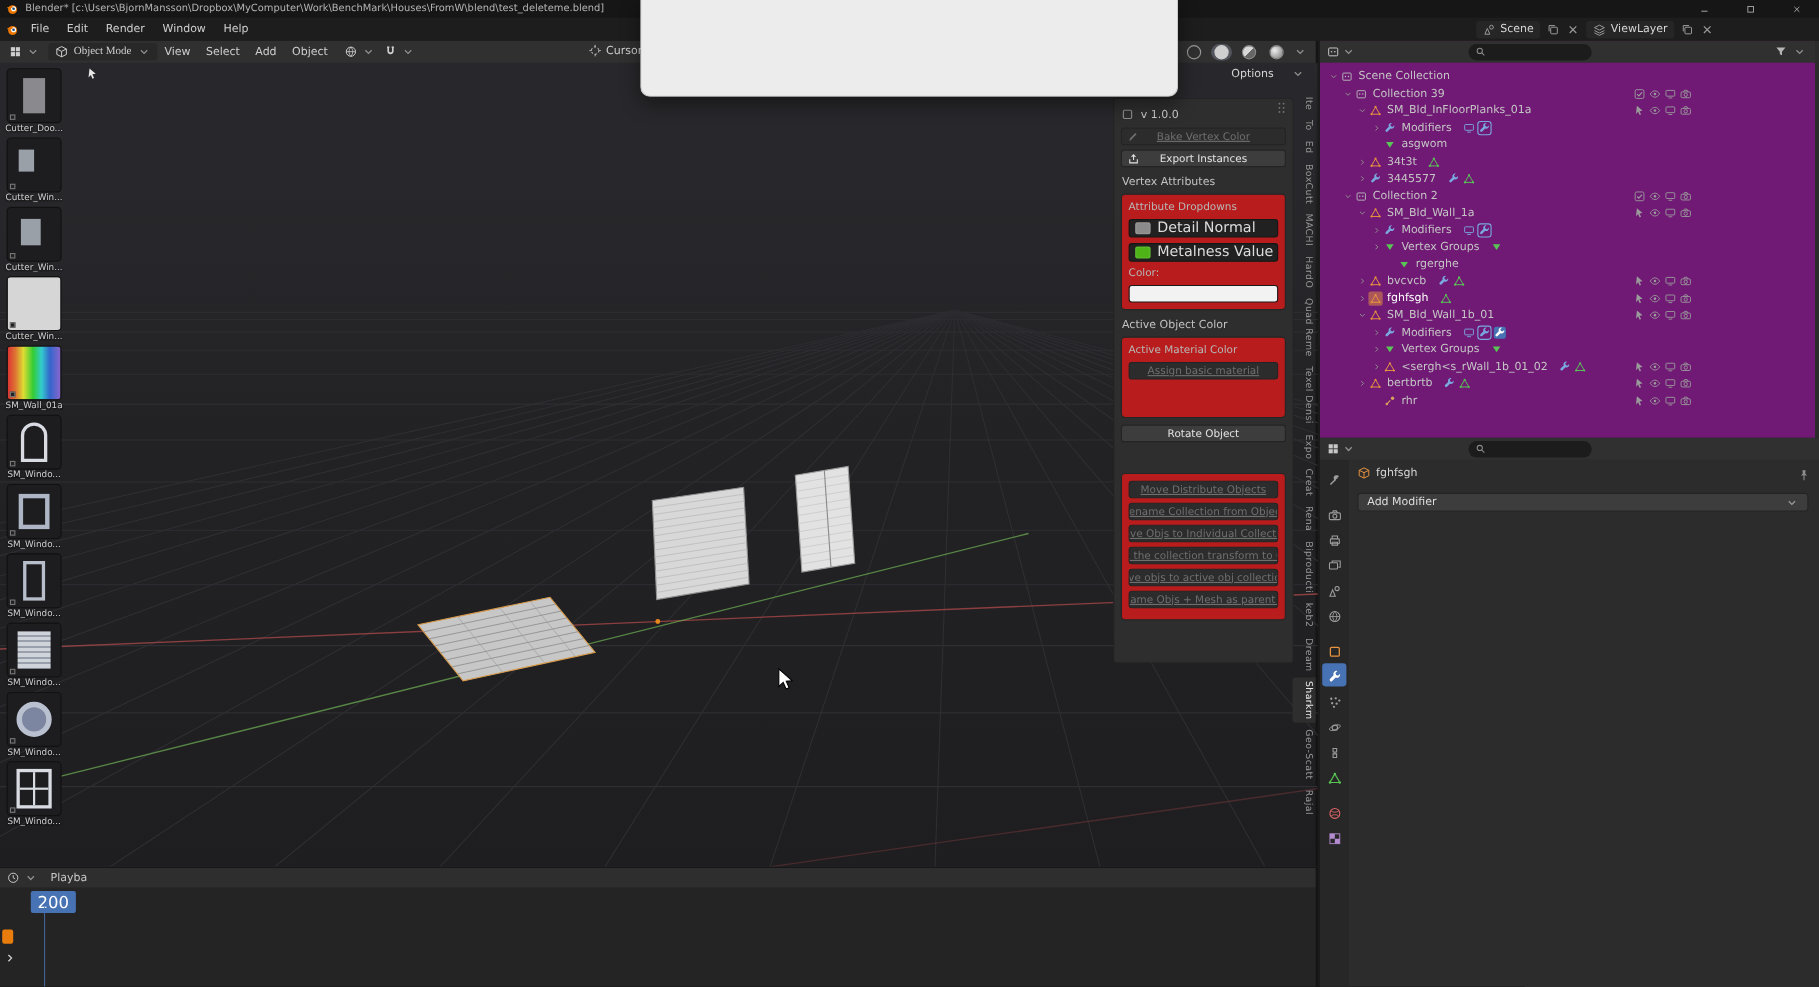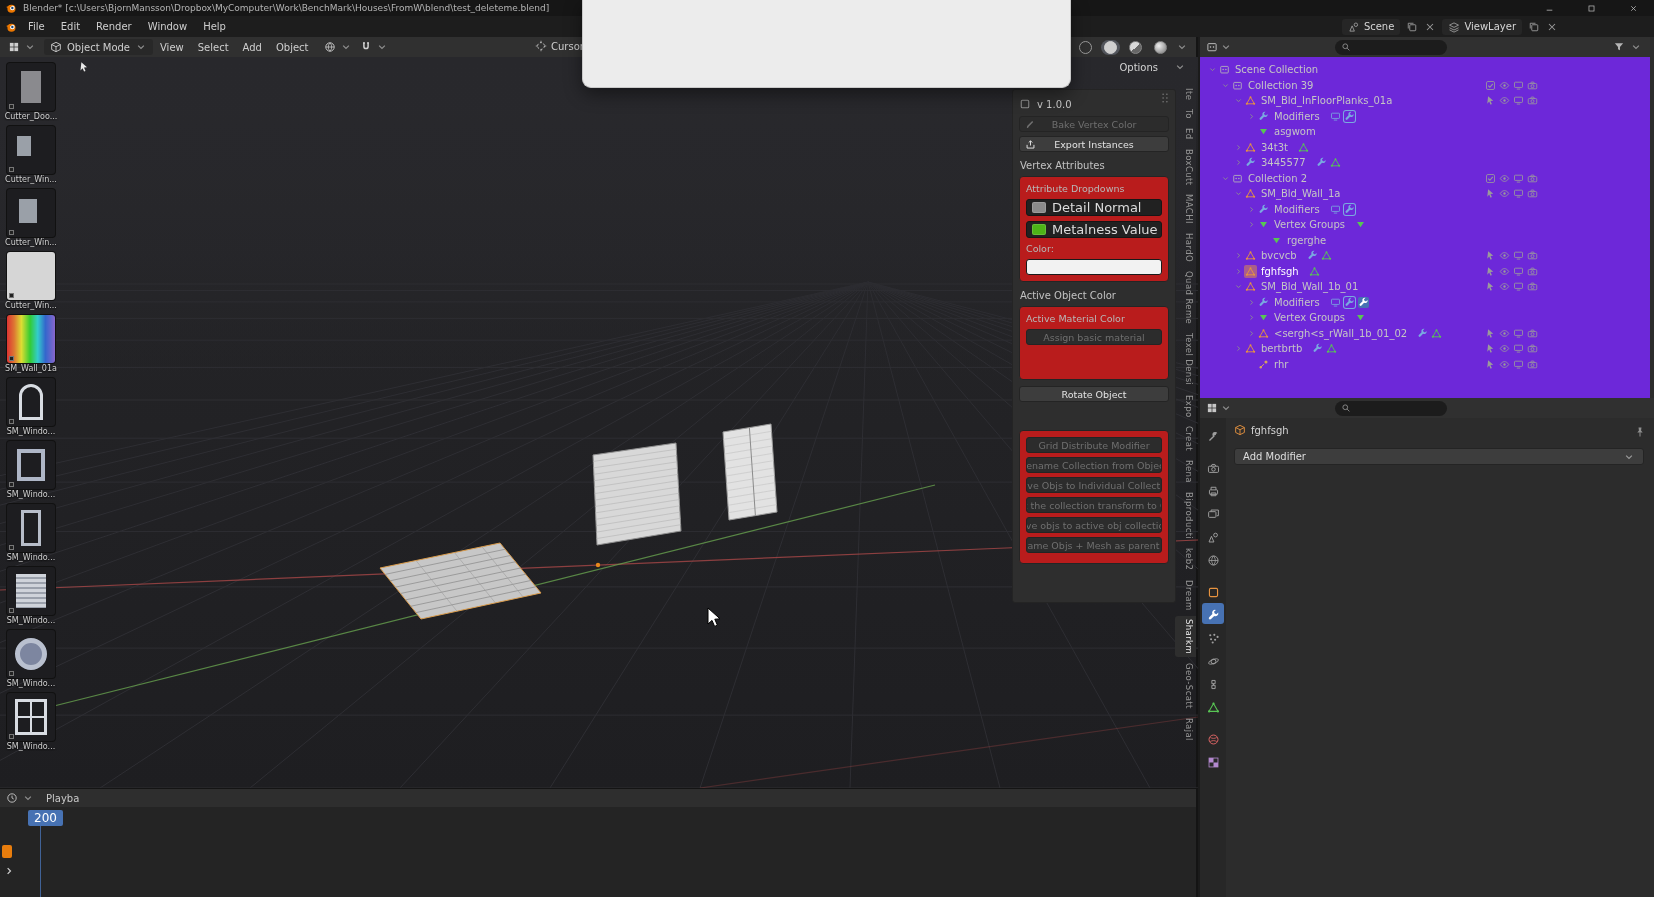--- a/index.html
+++ b/index.html
@@ -32,21 +32,21 @@
 .wtab{padding:0 10px;font-size:10px;color:#9b9b9b;display:flex;align-items:center;border-radius:5px 5px 0 0;white-space:nowrap;}
 .wtab.active{background:#383838;color:#e6e6e6;}
 .tb-right{display:flex;align-items:center;margin-left:auto;margin-right:96px;gap:6px;font-size:10px;}
 .pill{display:flex;align-items:center;gap:4px;background:#262626;border-radius:3px;padding:2px 6px;color:#d6d6d6;}
 .tbic{width:11px;height:11px;color:#9b9b9b;}
 
 
 .viewport{position:absolute;left:0;top:37px;width:1198px;height:751px;border-right:2px solid #141414;background:linear-gradient(#2a2a2e 0%,#232326 40%,#1e1e21 100%);}
 .vp-header{position:absolute;left:0;top:0;right:0;height:20px;background:#303030;display:flex;align-items:center;font-size:10px;color:#cfcfcf;z-index:5;}
 .vph-item{display:flex;align-items:center;gap:4px;margin-left:8px;}
-.vph-pill{background:#282828;border-radius:3px;padding:2px 6px;display:flex;gap:5px;align-items:flex-end;}
+.vph-pill{background:#282828;border-radius:3px;padding:2px 6px;display:flex;gap:5px;align-items:flex-start;font-family:Liberation Serif, serif;}
 .vpmenu{padding:0 7px;height:20px;display:flex;align-items:center;}
 .vph-right{margin-left:auto;display:flex;align-items:center;gap:6px;margin-right:8px;}
 .cursor-widget{position:absolute;left:535px;top:3px;display:flex;gap:4px;align-items:center;color:#cfcfcf;}
 .vp-options{position:absolute;right:10px;top:24px;display:flex;gap:16px;align-items:center;font-size:10px;color:#d4d4d4;z-index:6;}
 .shade{width:13px;height:13px;border-radius:50%;border:1.5px solid #9a9a9a;flex:none;}
 .shade.wire{background:transparent;}
 .shade.solid{background:#cfcfcf;border-color:#cfcfcf;}
 .shade.material{background:linear-gradient(135deg,#d8d8d8 50%,#666 50%);border-color:#888;}
 .shade.renderp{background:radial-gradient(circle at 35% 35%,#eee,#777);border-color:#888;}
 .shade-wrap{display:flex;align-items:center;padding:1px 3px;border-radius:9px;}
@@ -73,41 +73,41 @@
 .k-window-round{left:8px;top:8px;width:32px;height:32px;border:5px solid #b9c0cf;border-radius:50%;background:#7d86a0;}
 .k-window-grid{left:8px;top:6px;width:32px;height:36px;border:3px solid #d8dce2;}
 .k-window-grid::before{content:"";position:absolute;left:50%;top:0;bottom:0;width:2px;background:#d8dce2;margin-left:-1px;}
 .k-window-grid::after{content:"";position:absolute;top:50%;left:0;right:0;height:2px;background:#d8dce2;margin-top:-1px;}
 
 
 .npanel{position:absolute;left:1012px;top:52px;width:164px;height:514px;background:#2e2e2e;border:1px solid #242424;border-radius:3px;padding:8px 6px;z-index:5;font-size:10px;}
 .drag-dots{position:absolute;right:4px;top:2px;width:10px;height:10px;color:#777;}
 .np-row{display:flex;gap:6px;align-items:center;color:#c9c9c9;margin-bottom:6px;}
 .np-btn{position:relative;display:flex;align-items:center;justify-content:center;gap:5px;width:100%;height:16px;border-radius:3px;border:1px solid #242424;background:#3d3d3d;color:#e3e3e3;font-size:9.5px;font-family:inherit;margin-bottom:4px;white-space:nowrap;overflow:hidden;}
-.np-btn.disabled{background:#2c2c2c;color:#6f6f6f;}
+.np-btn.disabled{background:#2c2c2c;color:#6f6f6f;text-decoration:underline;}
 .np-btn .bic{position:absolute;left:5px;width:11px;height:11px;}
 .np-heading{color:#c2c2c2;margin:8px 0 5px 1px;font-size:10px;}
 .np-box{background:#b91c1c;border:1px solid #252525;border-radius:4px;padding:6px;margin-bottom:6px;}
 .np-sub{color:#b8b8b8;margin-bottom:5px;font-size:9.5px;}
 .np-dd{display:flex;align-items:center;gap:6px;background:#212121;border:1px solid #161616;border-radius:3px;height:17px;padding:0 5px;margin-bottom:5px;color:#dcdcdc;}
 .np-dd .chev{margin-left:auto;color:#8f8f8f;}
 .sw{width:14px;height:11px;border-radius:2px;box-shadow:inset 0 0 0 1px rgba(255,255,255,.15);flex:none;}
 .ddl{font-size:13px;white-space:nowrap;}
 .np-color{height:16px;border-radius:3px;border:1px solid #1a1a1a;}
 .np-box-tall{height:74px;}
 .np-gap{height:24px;}
 
 
 .vtabs{position:absolute;right:0px;top:48px;width:21px;display:flex;flex-direction:column;gap:3px;z-index:4;}
 .vtab{writing-mode:vertical-rl;font-size:8.5px;color:#969696;padding:3px 2px;border-radius:3px 0 0 3px;letter-spacing:.4px;white-space:nowrap;}
 .vtab.active{background:#2e2e2e;color:#e8e8e8;}
 
 
 .right-col{position:absolute;left:1200px;top:37px;right:0;bottom:0;background:#2c2c2c;}
-.outliner{position:absolute;left:0;top:0;right:4px;height:464px;background:#6d28d9;border-bottom:2px solid #141414;}
+.outliner{position:absolute;left:0;top:0;right:4px;height:464px;background:#701a75;border-bottom:2px solid #141414;}
 .editor-header{position:absolute;left:0;top:0;right:0;height:20px;background:#303030;display:flex;align-items:center;z-index:3;}
 .eh-left{display:flex;align-items:center;gap:2px;margin-left:6px;color:#c7c7c7;}
 .searchbox{position:absolute;left:135px;top:2.5px;width:112px;height:15px;background:#1c1c1c;border-radius:8px;display:flex;align-items:center;padding:0 6px;gap:4px;color:#8a8a8a;}
 .searchbox .sic{width:10px;height:10px;}
 .searchbox input{background:transparent;border:0;outline:0;color:#ccc;font-size:9px;width:72px;font-family:inherit;}
 .eh-right{position:absolute;right:8px;top:0;height:20px;display:flex;align-items:center;gap:5px;color:#b5b5b5;}
 .orows{position:absolute;left:0;top:20px;right:0;bottom:0;padding-top:5px;overflow:hidden;}
 .orow{height:15.5px;display:flex;align-items:center;position:relative;font-size:10px;color:#c5c5c5;}
 .oexp{width:12px;display:inline-flex;justify-content:center;color:#8f8f8f;flex:none;}
 .oexp span{width:9px;height:9px;}
@@ -131,21 +131,21 @@
 .props-content{position:absolute;left:26px;top:20px;right:0;bottom:0;}
 .breadcrumb{position:absolute;left:8px;top:6px;display:flex;align-items:center;gap:5px;font-size:10px;color:#d5d5d5;}
 .pin-ic{position:absolute;right:8px;top:8px;color:#8f8f8f;width:11px;height:11px;}
 .add-modifier{position:absolute;left:8px;right:10px;top:30px;height:17px;background:#3d3d3d;border:1px solid #242424;border-radius:3px;color:#dedede;font-size:10px;display:flex;align-items:center;padding:0 8px;font-family:inherit;gap:24px;}
 .add-modifier .chev{margin-left:auto;color:#9a9a9a;}
 
 
 .timeline{position:absolute;left:0;top:788px;width:1198px;height:109px;background:#262626;border-right:2px solid #141414;border-top:1px solid #141414;}
 .tl-header{height:18px;background:#2e2e2e;display:flex;align-items:center;gap:4px;padding-left:6px;font-size:10px;color:#c9c9c9;}
 .tl-body{position:absolute;left:0;top:18px;right:0;bottom:0;background:#242424;}
-.tl-frame-badge{position:absolute;left:28px;top:3px;background:var(--accent);color:#fff;font-size:12px;padding:1px 6px;border-radius:2px;}
+.tl-frame-badge{position:absolute;left:28px;top:3px;background:var(--accent);color:#fff;font-size:15px;padding:1px 6px;border-radius:2px;}
 .tl-playhead{position:absolute;left:40px;top:17px;bottom:0;width:1px;background:var(--accent);opacity:.8;}
 .tl-start-marker{position:absolute;left:2px;top:38px;width:10px;height:13px;background:var(--select-orange);border-radius:2px;}
 .tl-expand{position:absolute;left:3px;top:58px;color:#cfcfcf;width:10px;height:10px;}
 
 
 .popup{position:absolute;left:582px;top:0;width:489px;height:88px;background:#ececec;border:1px solid #c9c9c9;border-top:none;border-radius:0 0 9px 9px;box-shadow:0 6px 18px rgba(0,0,0,.45);z-index:40;}
 </style>
 </head>
 <body>
 
@@ -613,21 +613,21 @@
         <div class="np-color" id="np-color-field" style="background: rgb(242, 242, 242);"></div>
       </div>
       <div class="np-heading">Active Object Color</div>
       <div class="np-box np-box-tall">
         <div class="np-sub">Active Material Color</div>
         <button class="np-btn disabled">Assign basic material</button>
       </div>
       <button class="np-btn">Rotate Object</button>
       <div class="np-gap"></div>
       <div class="np-box" id="np-collection-buttons">
-          <button class="np-btn disabled">Grid Distribute Modifier</button>
+          <button class="np-btn disabled">Move Distribute Objects</button>
           <button class="np-btn disabled">Rename Collection from Object</button>
           <button class="np-btn disabled">Move Objs to Individual Collection</button>
           <button class="np-btn disabled">Set the collection transform to Obj</button>
           <button class="np-btn disabled">Move objs to active obj collectiong</button>
           <button class="np-btn disabled">Rename Objs + Mesh as parent Obj</button>
         </div>
     </div>
 
     <div class="vtabs" id="vtabs">
         <div class="vtab">Ite</div>

